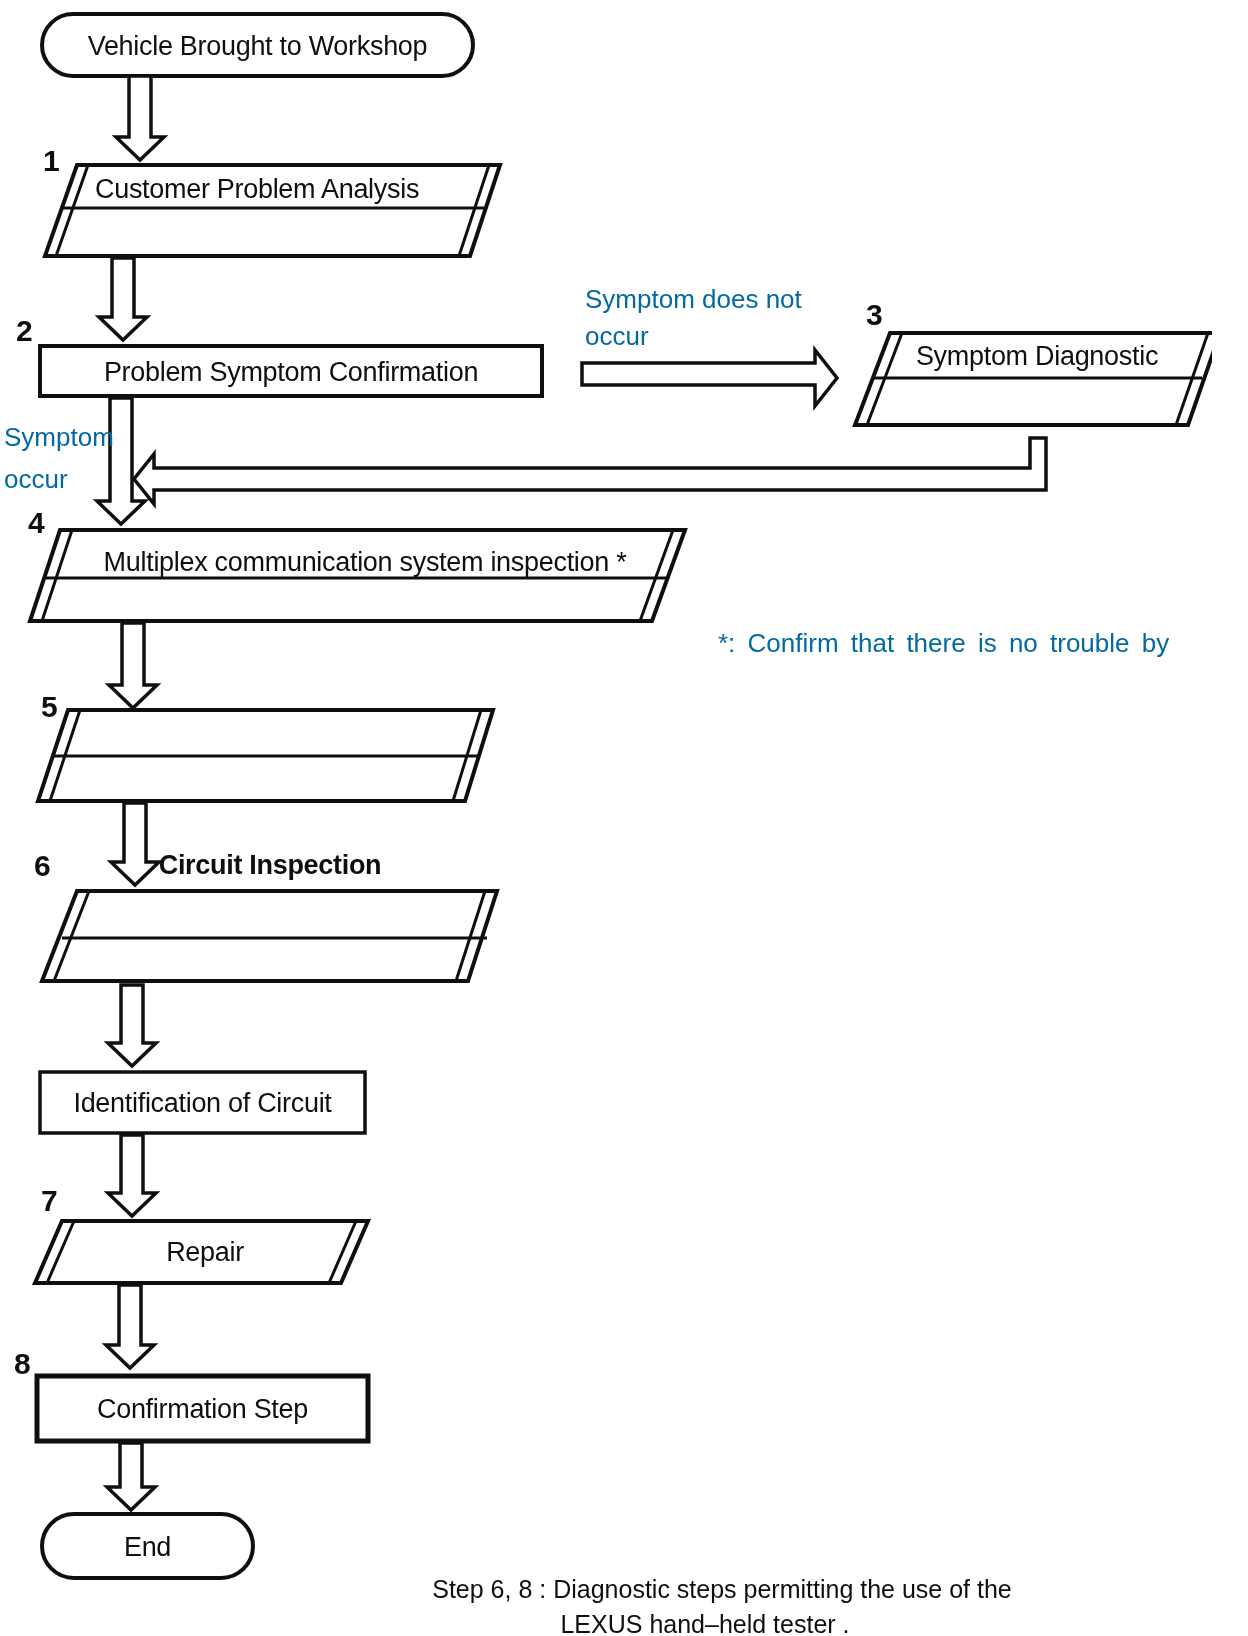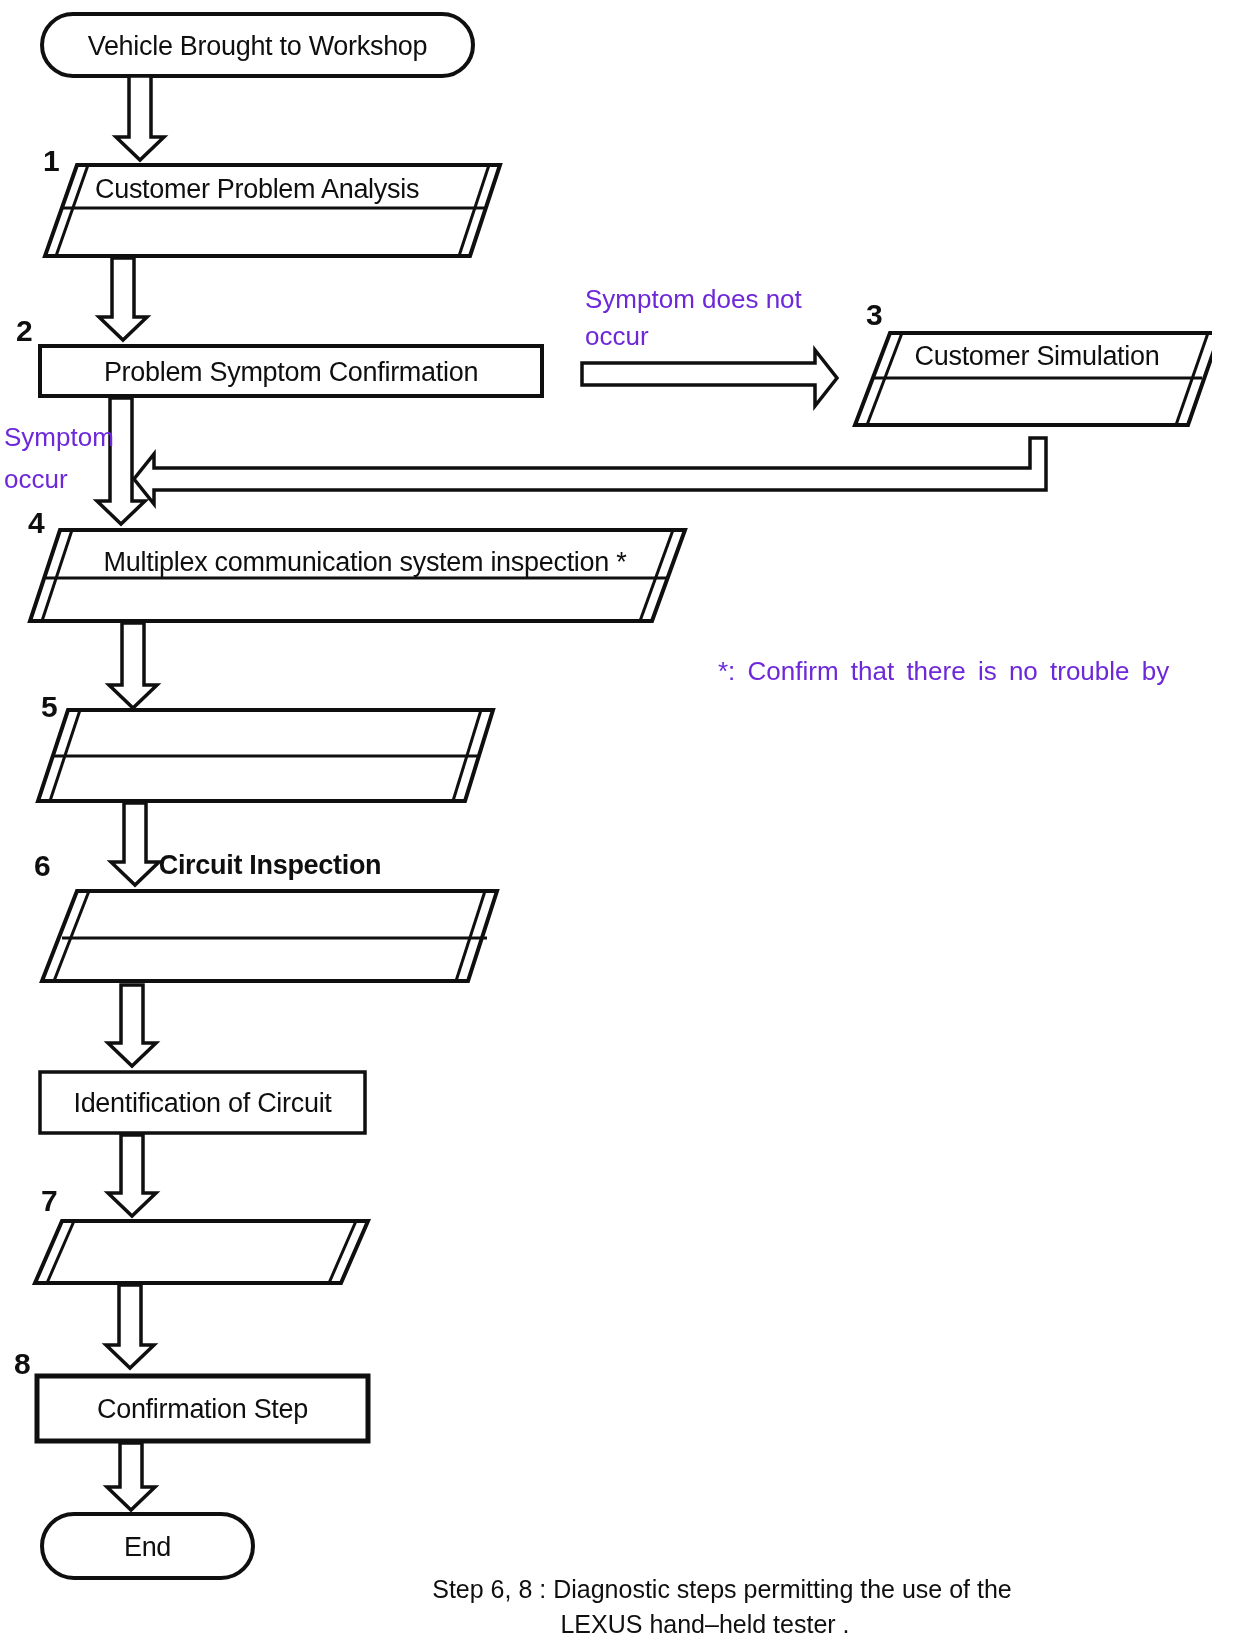--- a/index.html
+++ b/index.html
@@ -27,21 +27,21 @@
     font-size:30px;
     font-weight:bold;
     line-height:1;
     color:#0f0f0f;
   }
   .side{
     position:absolute;
     font-size:26px;
     line-height:1.2;
     white-space:nowrap;
-    color:#6d28d9;
+    color:#0369a1;
   }
   .note1{word-spacing:5px;}
   .bold{font-weight:bold;}
   .caption{
     position:absolute;
     font-size:25px;
     line-height:1.2;
     text-align:center;
     white-space:nowrap;
     color:#0f0f0f;
@@ -129,38 +129,39 @@
   <div class="num" style="left:43px;top:138px;">1</div>
   <div class="lbl" style="left:95px;top:166px;">Customer Problem Analysis</div>
 
   <div class="num" style="left:16px;top:308px;">2</div>
   <div class="lbl ctr" style="left:40px;top:349px;width:502px;">Problem Symptom Confirmation</div>
 
   <div class="side" style="left:585px;top:276px;">Symptom does not</div>
   <div class="side" style="left:585px;top:313px;">occur</div>
 
   <div class="num" style="left:866px;top:292px;">3</div>
-  <div class="lbl ctr" style="left:872px;top:333px;width:330px;">Customer Simulation</div>
+  <div class="lbl ctr" style="left:872px;top:333px;width:330px;">Symptom Diagnostic</div>
 
   <div class="side" style="left:4px;top:414px;">Symptom</div>
   <div class="side" style="left:4px;top:456px;">occur</div>
 
   <div class="num" style="left:28px;top:500px;">4</div>
   <div class="lbl ctr" style="left:45px;top:539px;width:640px;">Multiplex communication system inspection *</div>
 
-  <div class="side note1" style="left:718px;top:648px;">*: Confirm that there is no trouble by</div>
+  <div class="side note1" style="left:718px;top:620px;">*: Confirm that there is no trouble by</div>
 
   <div class="num" style="left:41px;top:684px;">5</div>
 
   <div class="num" style="left:34px;top:843px;">6</div>
   <div class="lbl ctr bold" style="left:60px;top:842px;width:420px;">Circuit Inspection</div>
 
   <div class="lbl ctr" style="left:40px;top:1080px;width:325px;">Identification of Circuit</div>
 
   <div class="num" style="left:41px;top:1178px;">7</div>
+  <div class="lbl ctr" style="left:60px;top:1229px;width:290px;">Repair</div>
 
   <div class="num" style="left:14px;top:1341px;">8</div>
   <div class="lbl ctr" style="left:37px;top:1386px;width:331px;">Confirmation Step</div>
 
   <div class="lbl ctr" style="left:42px;top:1524px;width:211px;">End</div>
 
   <div class="caption" style="left:322px;top:1566px;width:800px;">Step 6, 8 : Diagnostic steps permitting the use of the</div>
   <div class="caption" style="left:305px;top:1601px;width:800px;">LEXUS hand–held tester .</div>
 
 </div>

